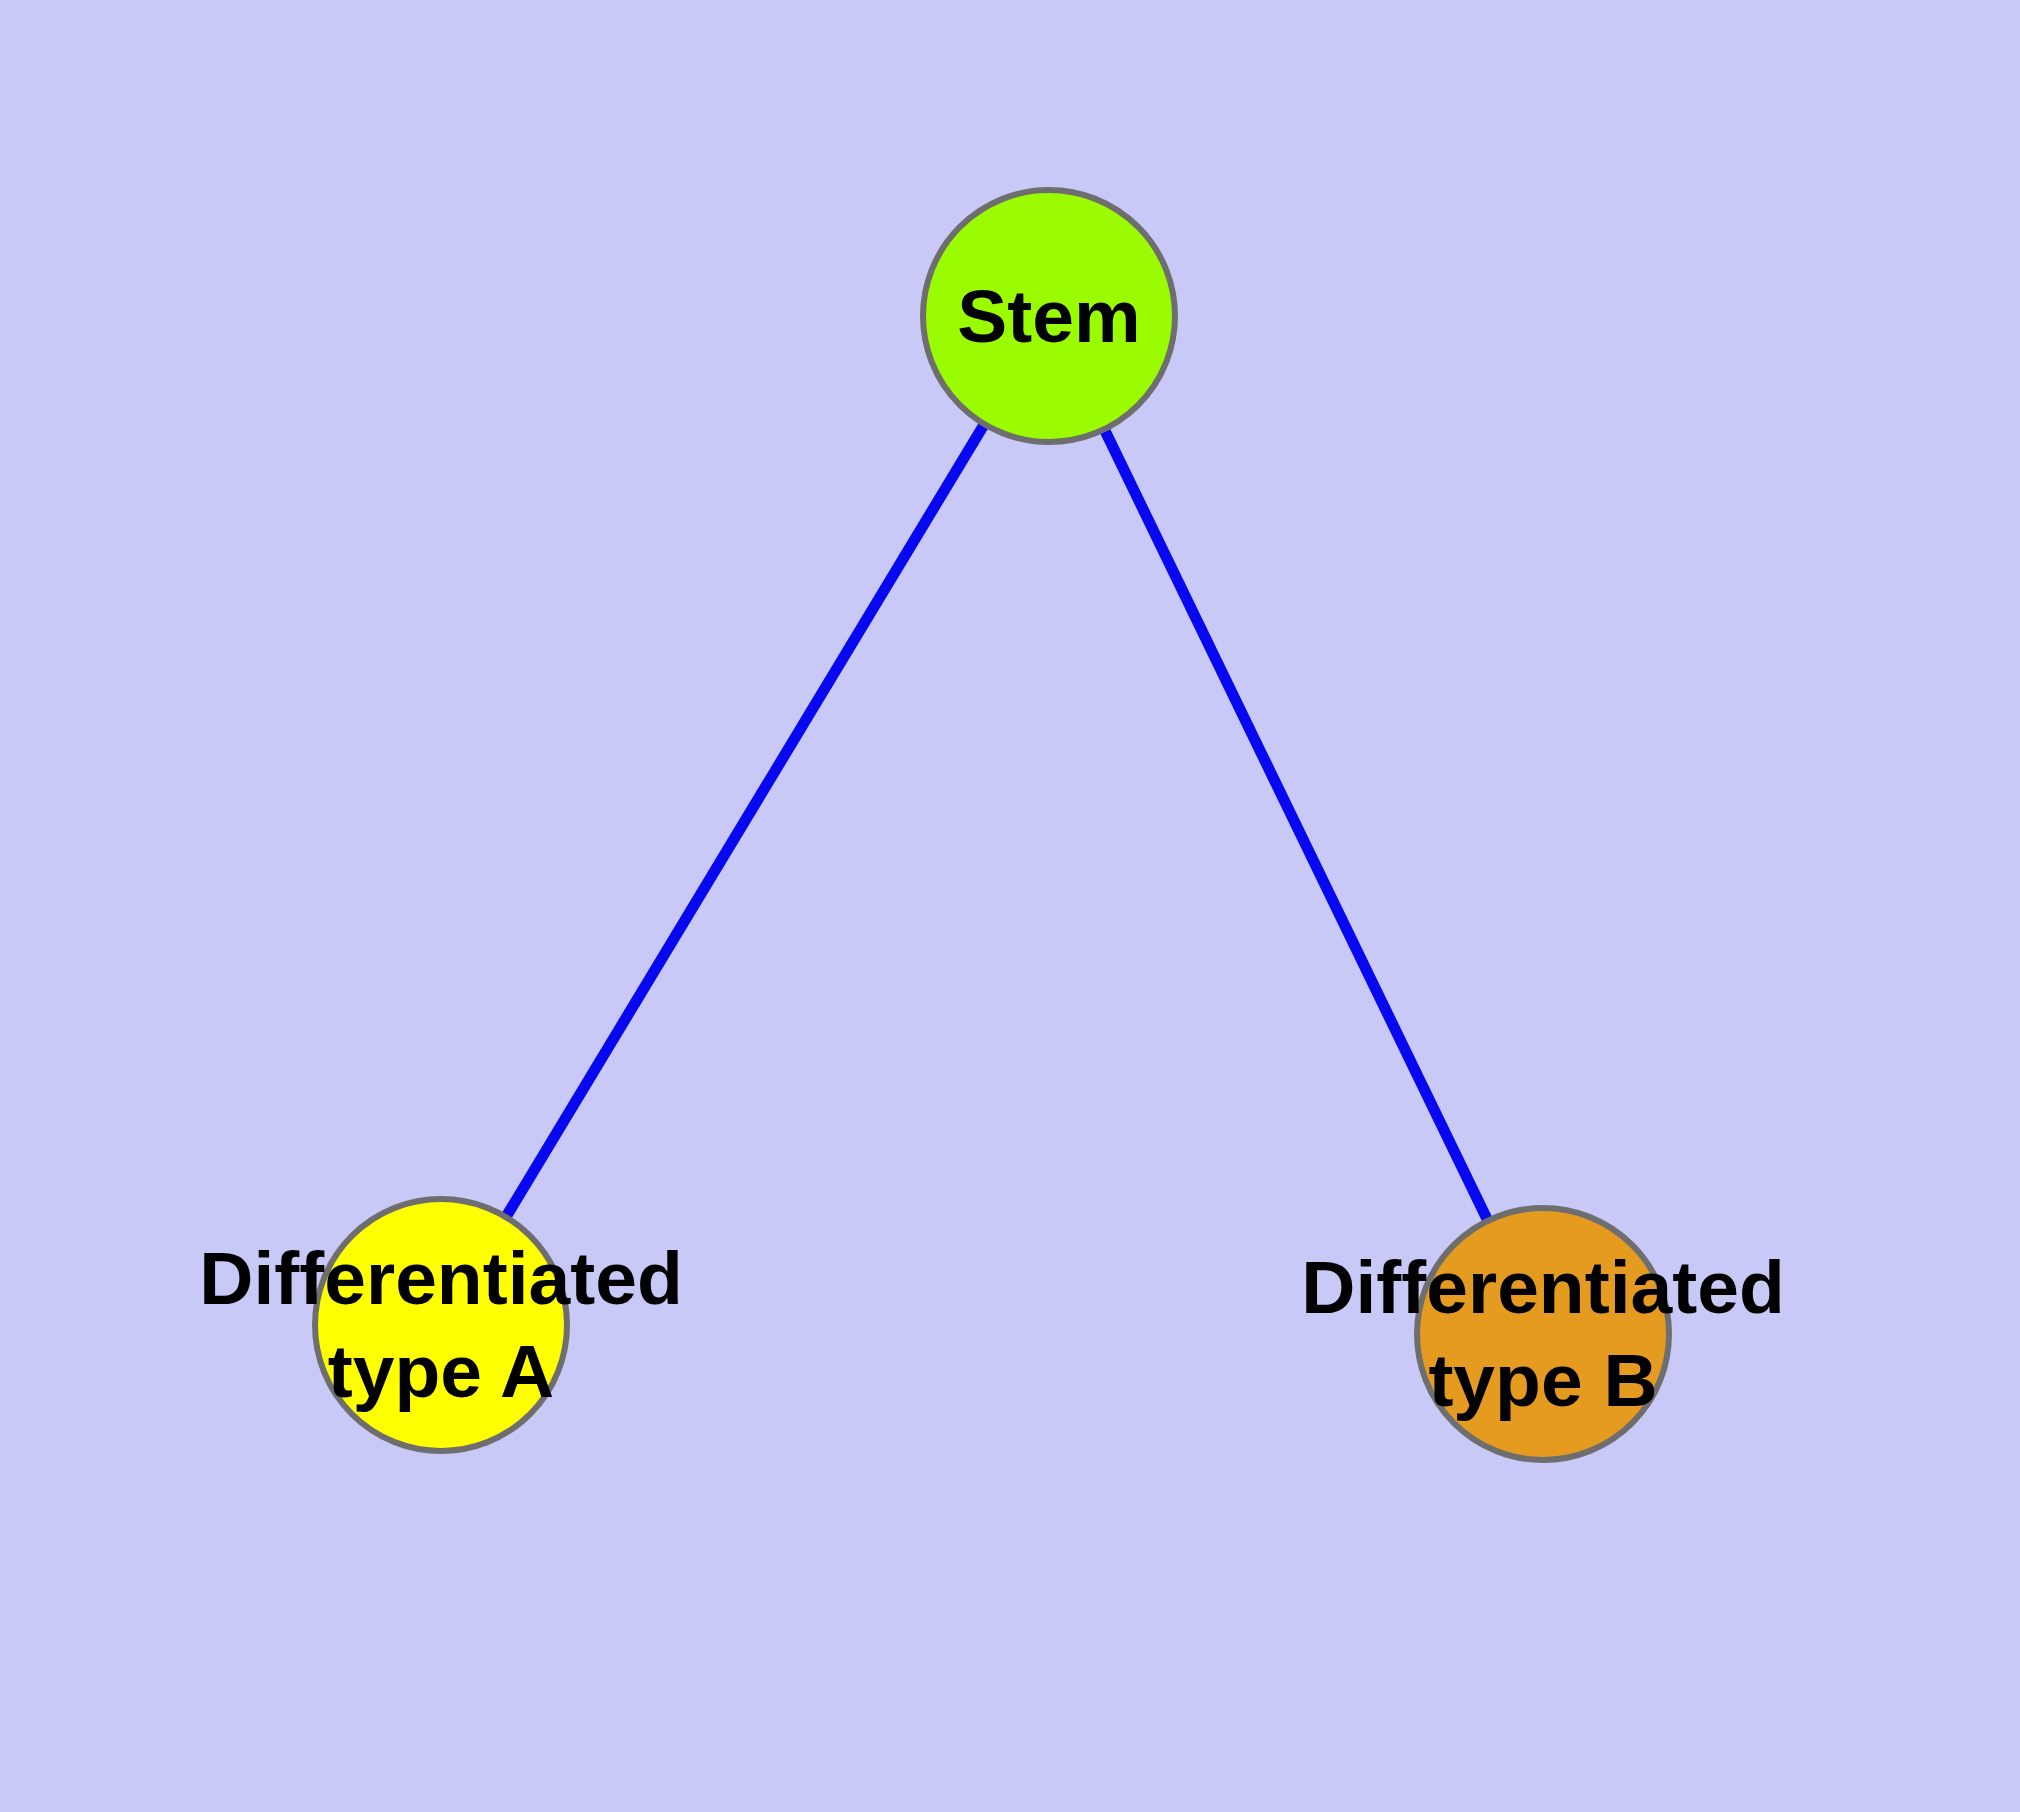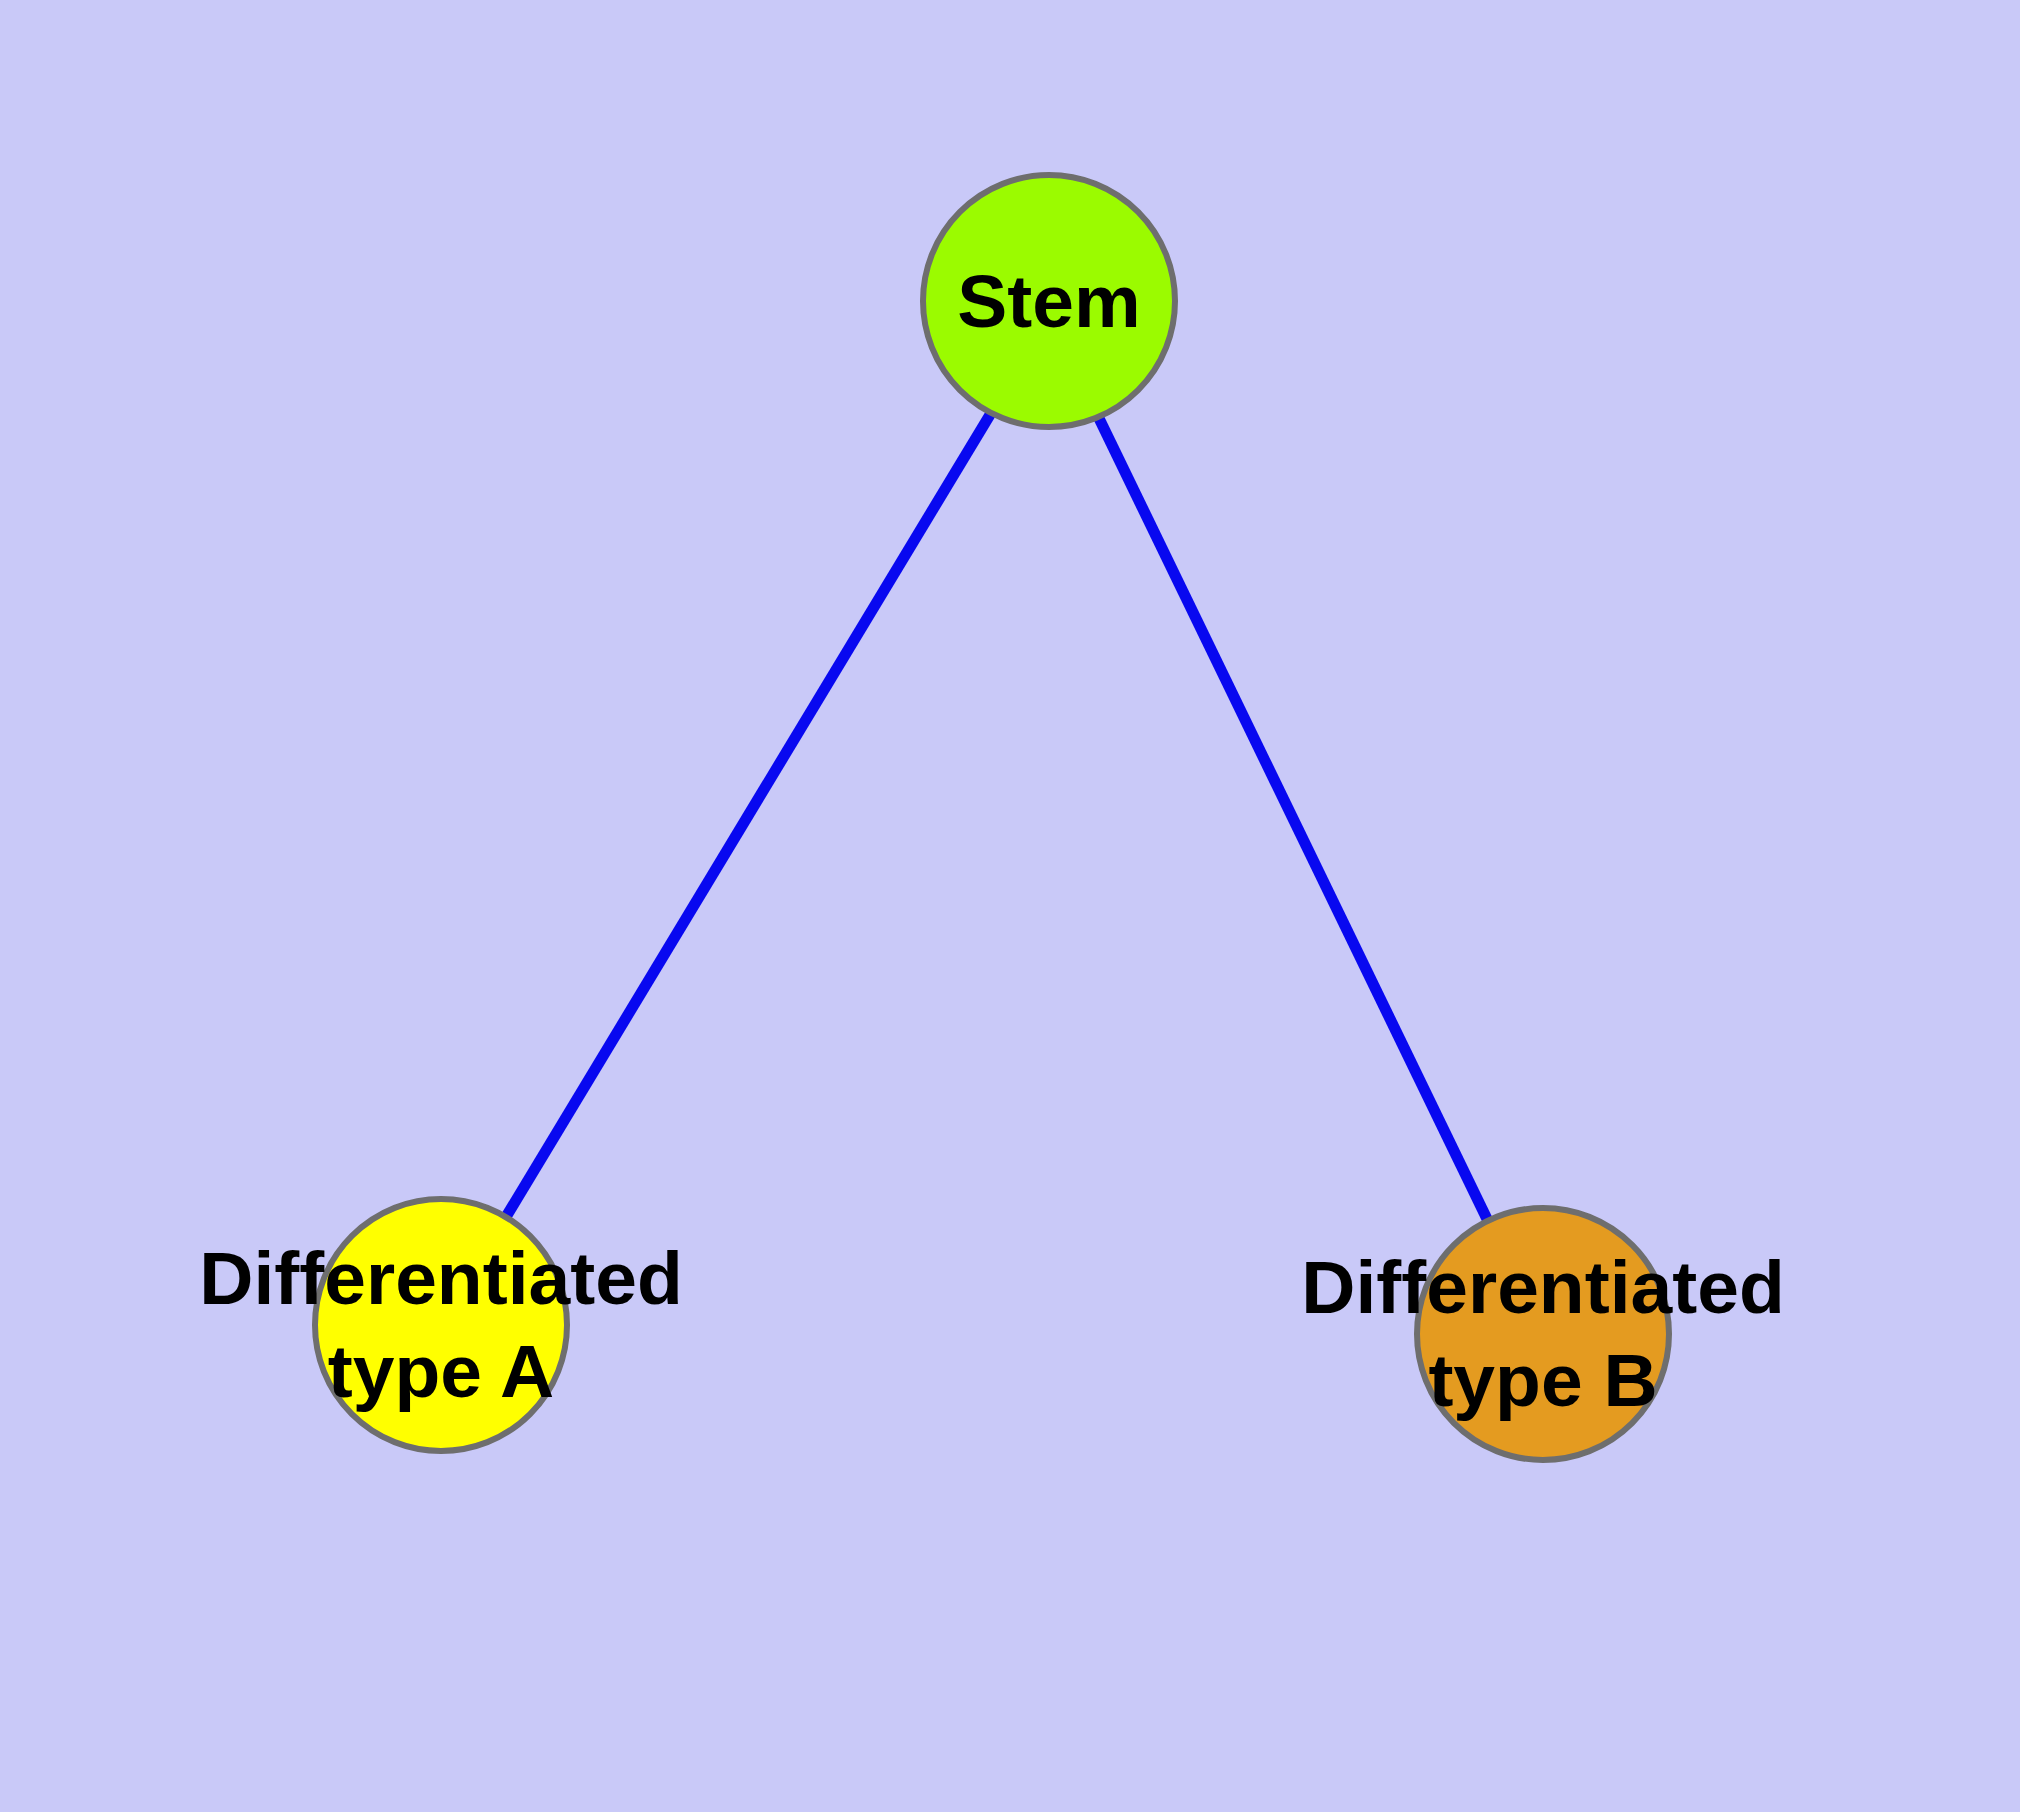--- a/index.html
+++ b/index.html
@@ -52,21 +52,21 @@
 </head>
 <body>
 
 <div class="canvas" style="background: rgb(201, 201, 248);">
 
   <svg class="edges-layer" width="2021" height="1812" viewBox="0 0 2384 2138" xmlns="http://www.w3.org/2000/svg">
     <line x1="1238" y1="373" x2="520" y2="1563" stroke="#0808F0" stroke-width="13"></line>
     <line x1="1238" y1="373" x2="1820" y2="1574" stroke="#0808F0" stroke-width="13"></line>
   </svg>
 
-  <div class="node" style="left: 920px; top: 172px; background: rgb(155, 251, 0); border-color: rgb(110, 110, 110);">
+  <div class="node" style="left: 920px; top: 187px; background: rgb(155, 251, 0); border-color: rgb(110, 110, 110);">
     <div class="node-label" style="color: rgb(0, 0, 0);">Stem</div>
   </div>
 
   <div class="node" style="left: 312px; top: 1196px; background: rgb(255, 255, 0); border-color: rgb(110, 110, 110);">
     <div class="node-label" style="color: rgb(0, 0, 0);">Differentiated
 type A</div>
   </div>
 
   <div class="node" style="left: 1414px; top: 1205px; background: rgb(228, 155, 32); border-color: rgb(110, 110, 110);">
     <div class="node-label" style="color: rgb(0, 0, 0);">Differentiated

